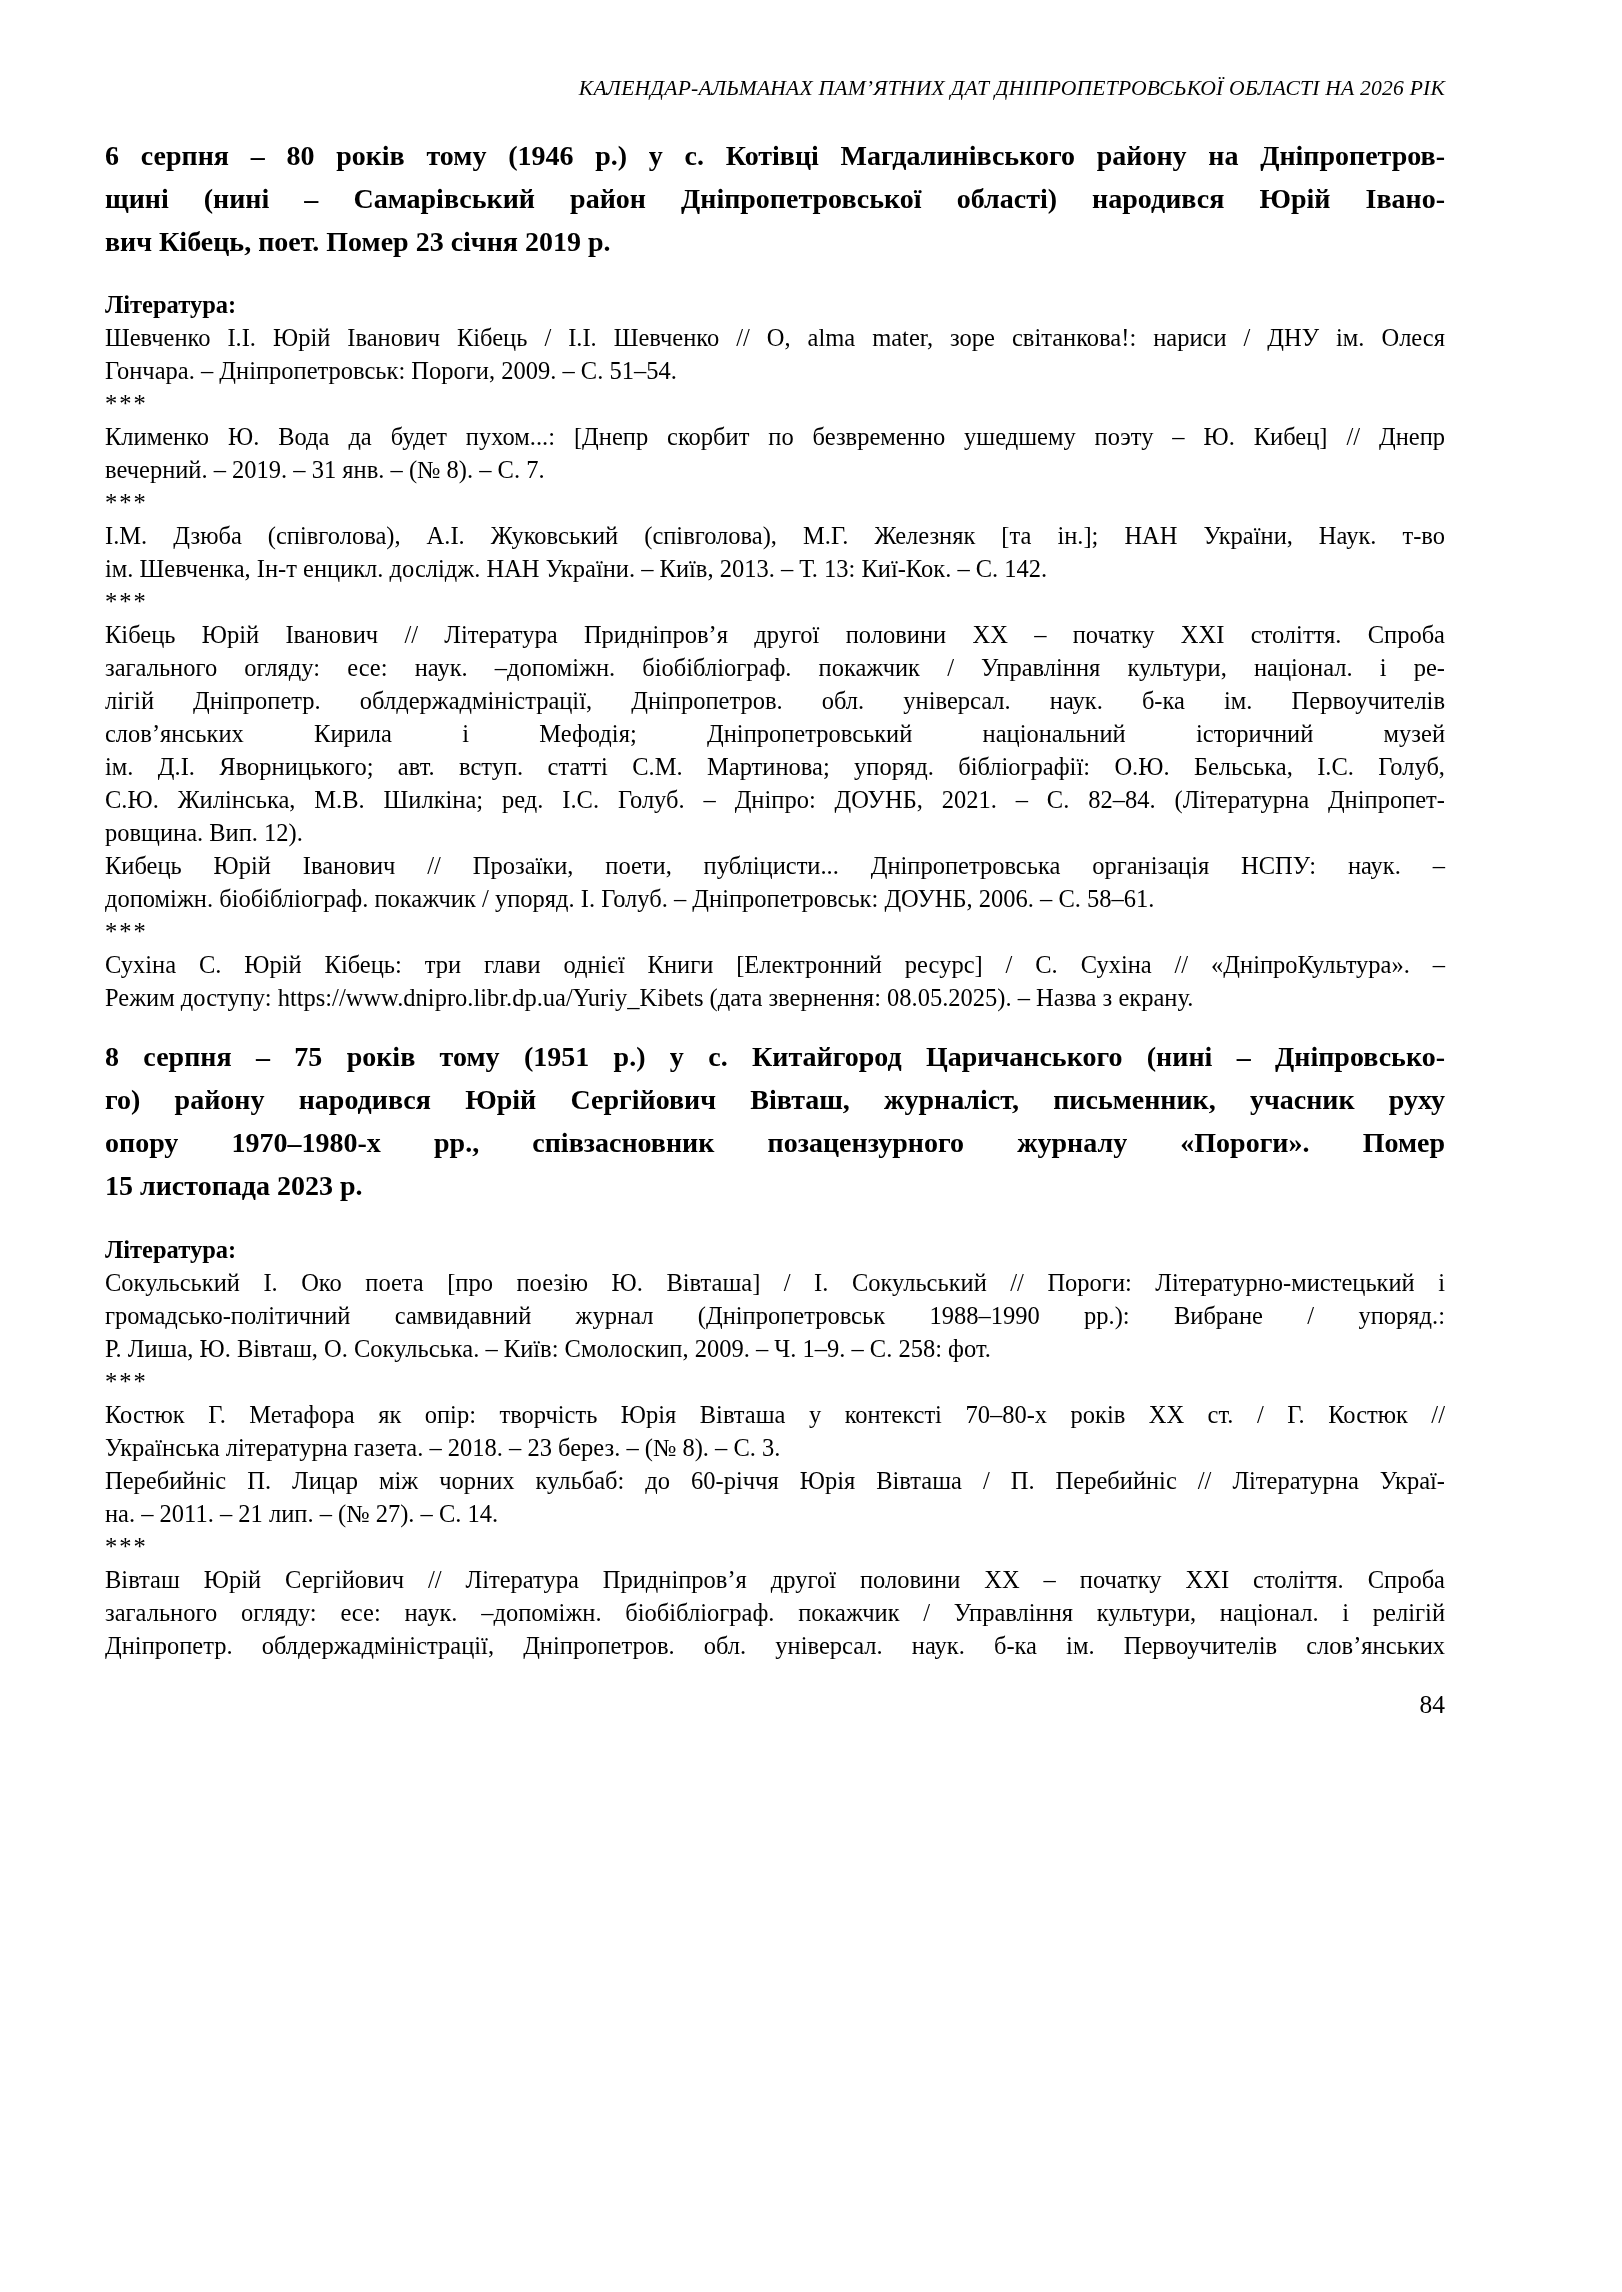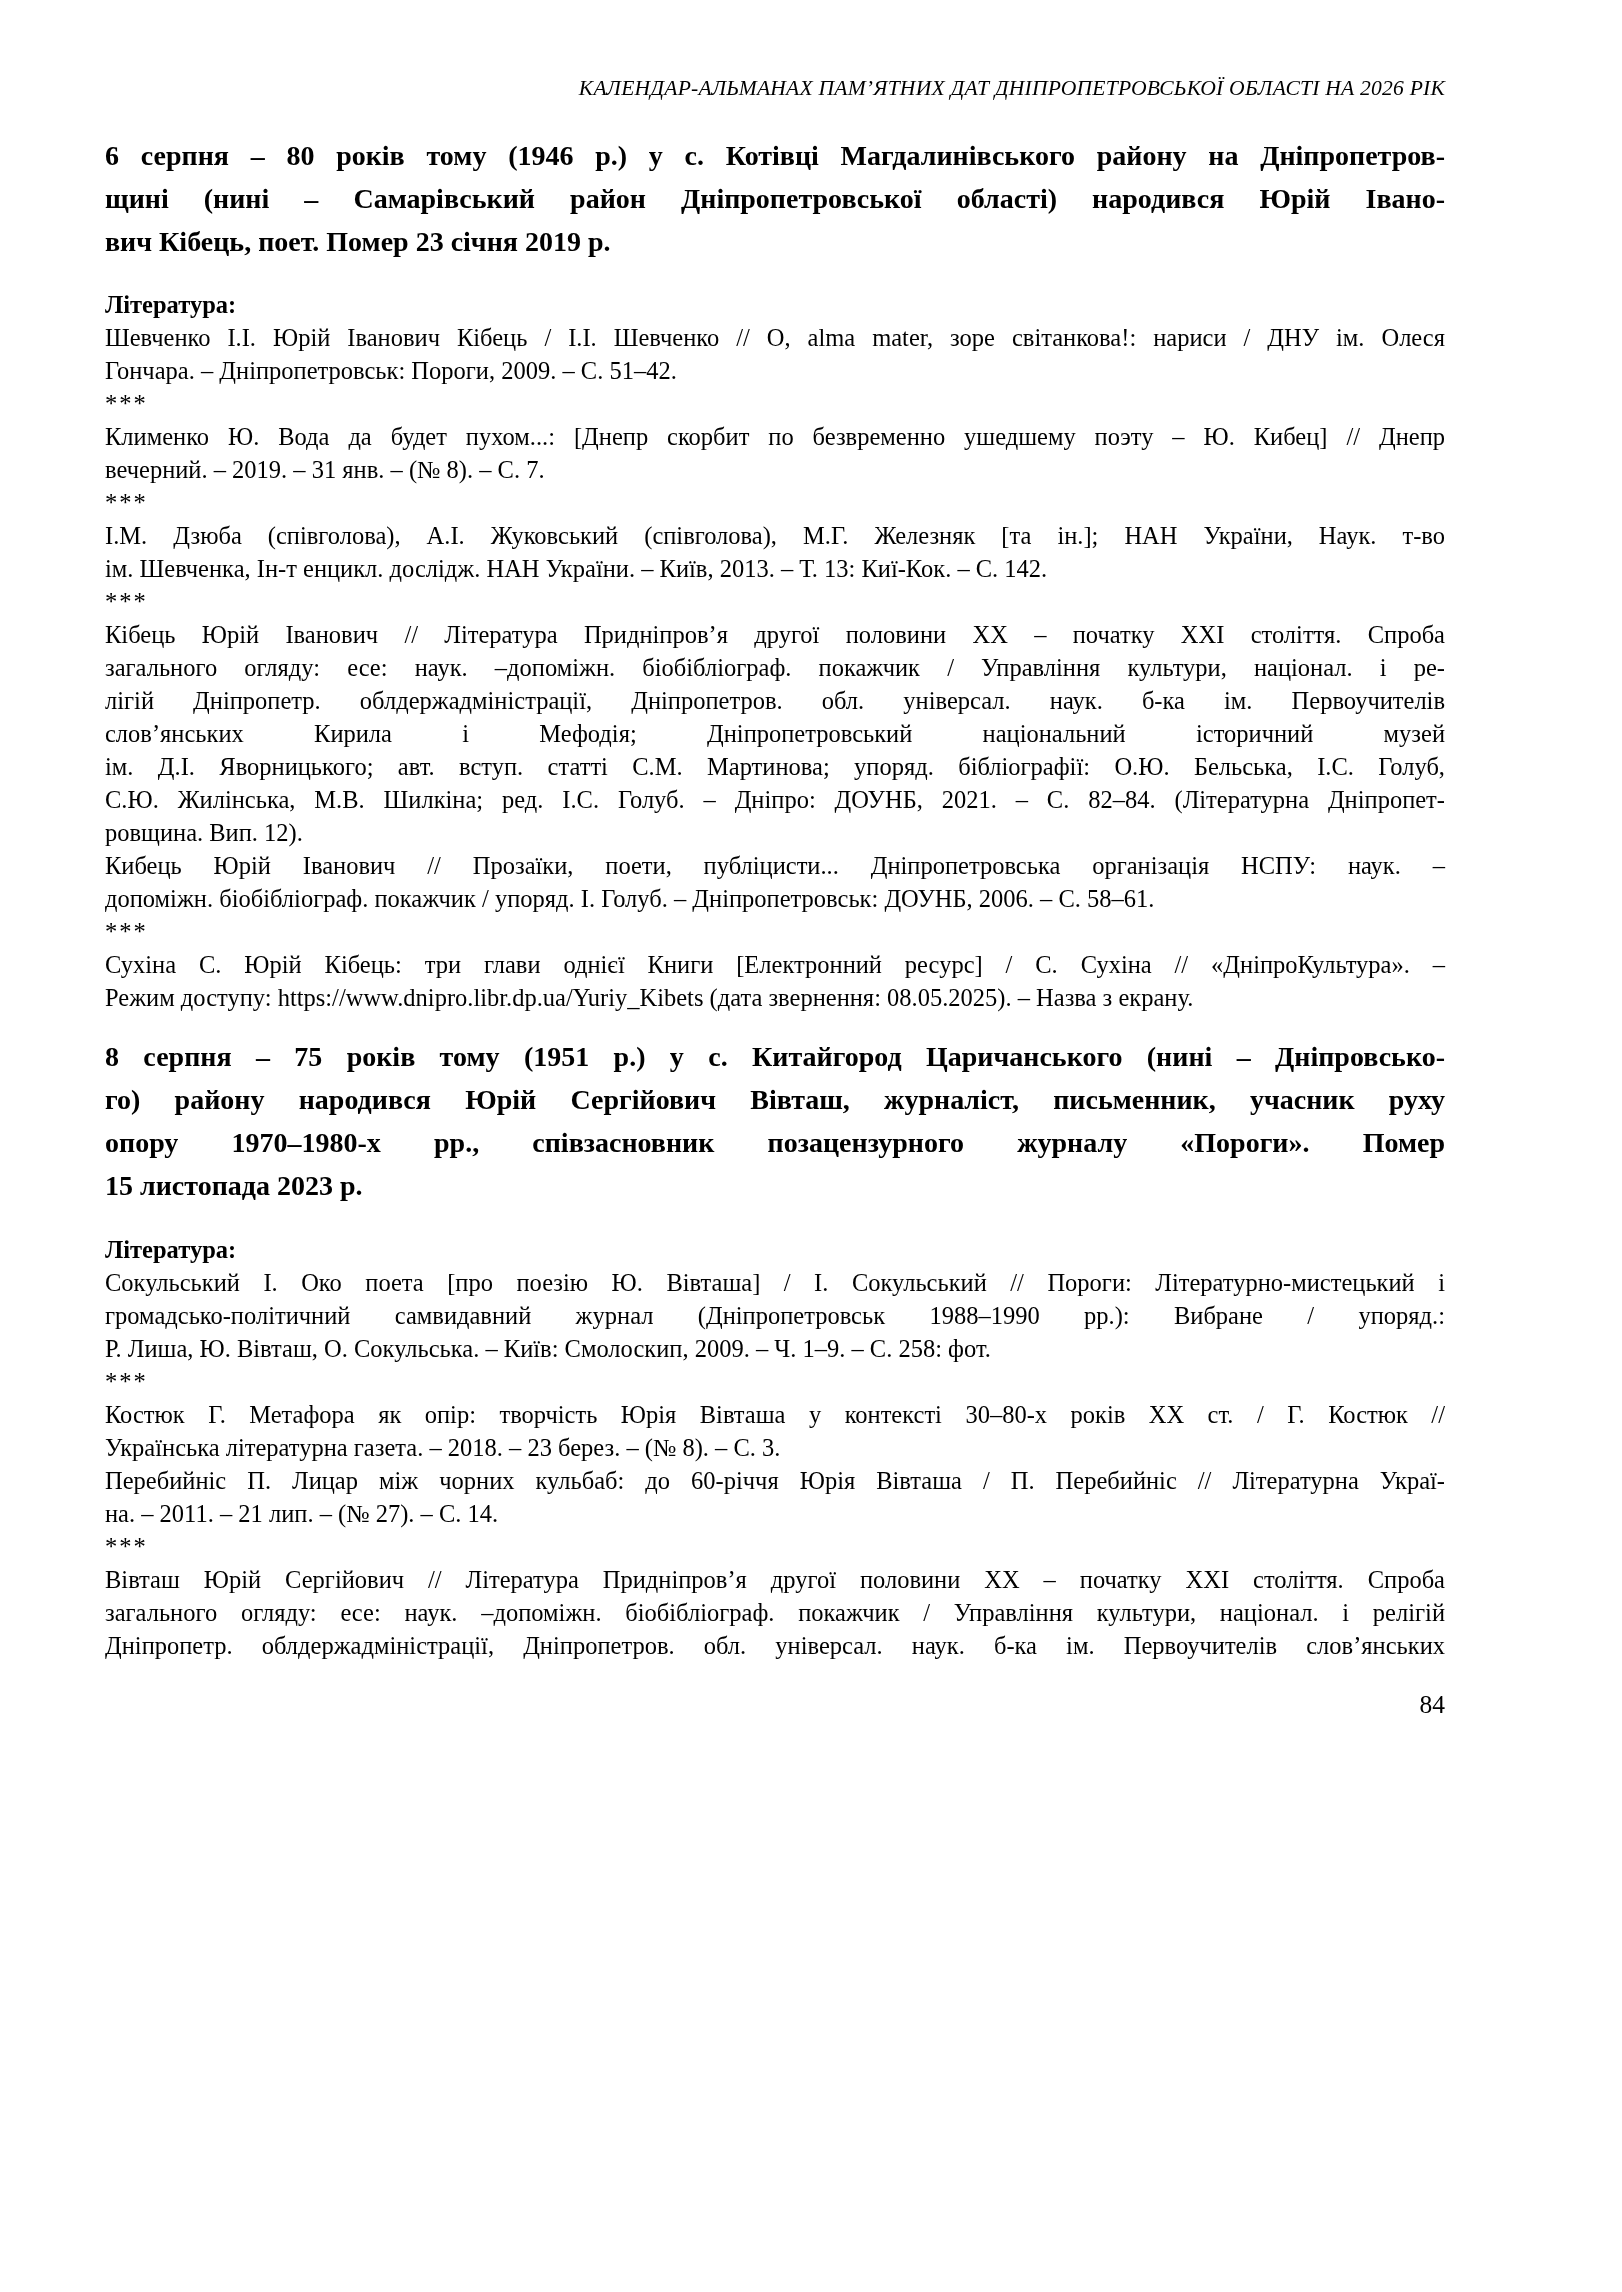--- a/index.html
+++ b/index.html
@@ -61,21 +61,21 @@
 
   <div id="content">
       <div class="block entry-heading">
         <div class="line">6 серпня – 80 років тому (1946 р.) у с. Котівці Магдалинівського району на Дніпропетров-</div>
         <div class="line">щині (нині – Самарівський район Дніпропетровської області) народився Юрій Івано-</div>
         <div class="line last">вич Кібець, поет. Помер 23 січня 2019 р.</div>
       </div>
       <div class="block lit-label">Література:</div>
       <div class="block citation">
         <div class="line">Шевченко І.І. Юрій Іванович Кібець / І.І. Шевченко // О, alma mater, зоре світанкова!: нариси / ДНУ ім. Олеся</div>
-        <div class="line last">Гончара. – Дніпропетровськ: Пороги, 2009. – С. 51–42.</div>
+        <div class="line last">Гончара. – Дніпропетровськ: Пороги, 2009. – С. 51–54.</div>
       </div>
       <div class="block separator">***</div>
       <div class="block citation">
         <div class="line">Клименко Ю. Вода да будет пухом...: [Днепр скорбит по безвременно ушедшему поэту – Ю. Кибец] // Днепр</div>
         <div class="line last">вечерний. – 2019. – 31 янв. – (№ 8). – С. 7.</div>
       </div>
       <div class="block separator">***</div>
       <div class="block citation">
         <div class="line">І.М. Дзюба (співголова), А.І. Жуковський (співголова), М.Г. Железняк [та ін.]; НАН України, Наук. т-во</div>
         <div class="line last">ім. Шевченка, Ін-т енцикл. дослідж. НАН України. – Київ, 2013. – Т. 13: Киї-Кок. – С. 142.</div>
@@ -106,21 +106,21 @@
         <div class="line last">15 листопада 2023 р.</div>
       </div>
       <div class="block lit-label">Література:</div>
       <div class="block citation">
         <div class="line">Сокульський І. Око поета [про поезію Ю. Вівташа] / І. Сокульський // Пороги: Літературно-мистецький і</div>
         <div class="line">громадсько-політичний самвидавний журнал (Дніпропетровськ 1988–1990 рр.): Вибране / упоряд.:</div>
         <div class="line last">Р. Лиша, Ю. Вівташ, О. Сокульська. – Київ: Смолоскип, 2009. – Ч. 1–9. – С. 258: фот.</div>
       </div>
       <div class="block separator">***</div>
       <div class="block citation">
-        <div class="line">Костюк Г. Метафора як опір: творчість Юрія Вівташа у контексті 30–80-х років ХХ ст. / Г. Костюк //</div>
+        <div class="line">Костюк Г. Метафора як опір: творчість Юрія Вівташа у контексті 70–80-х років ХХ ст. / Г. Костюк //</div>
         <div class="line last">Українська літературна газета. – 2018. – 23 берез. – (№ 8). – С. 3.</div>
       </div>
       <div class="block citation">
         <div class="line">Перебийніс П. Лицар між чорних кульбаб: до 60-річчя Юрія Вівташа / П. Перебийніс // Літературна Украї-</div>
         <div class="line last">на. – 2011. – 21 лип. – (№ 27). – С. 14.</div>
       </div>
       <div class="block separator">***</div>
       <div class="block citation continues">
         <div class="line">Вівташ Юрій Сергійович // Література Придніпров’я другої половини ХХ – початку ХХІ століття. Спроба</div>
         <div class="line">загального огляду: есе: наук. –допоміжн. біобібліограф. покажчик / Управління культури, націонал. і релігій</div>

